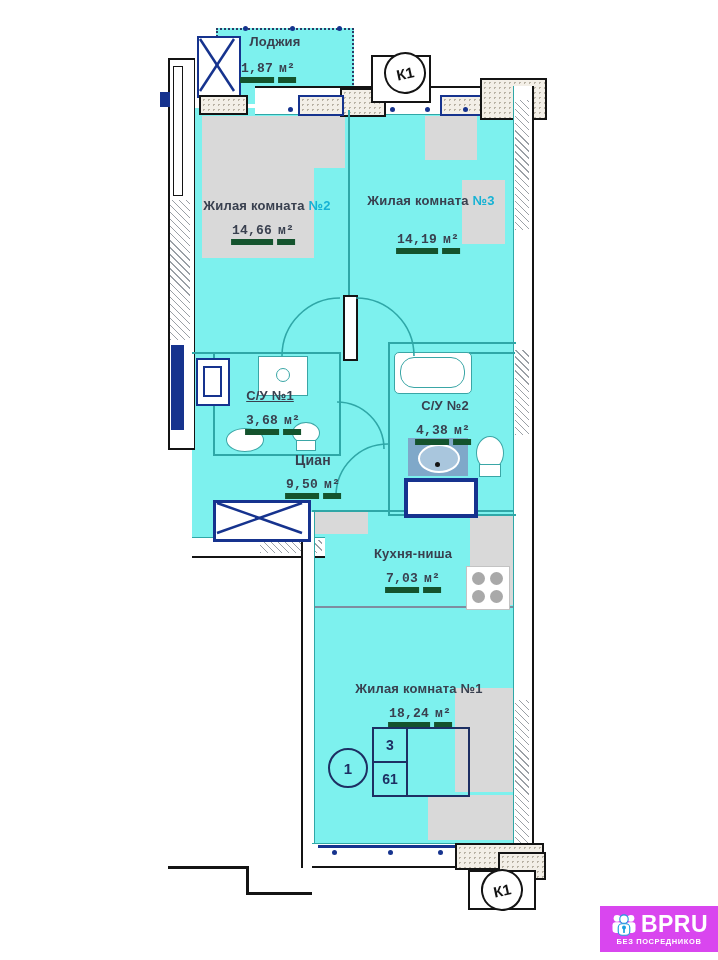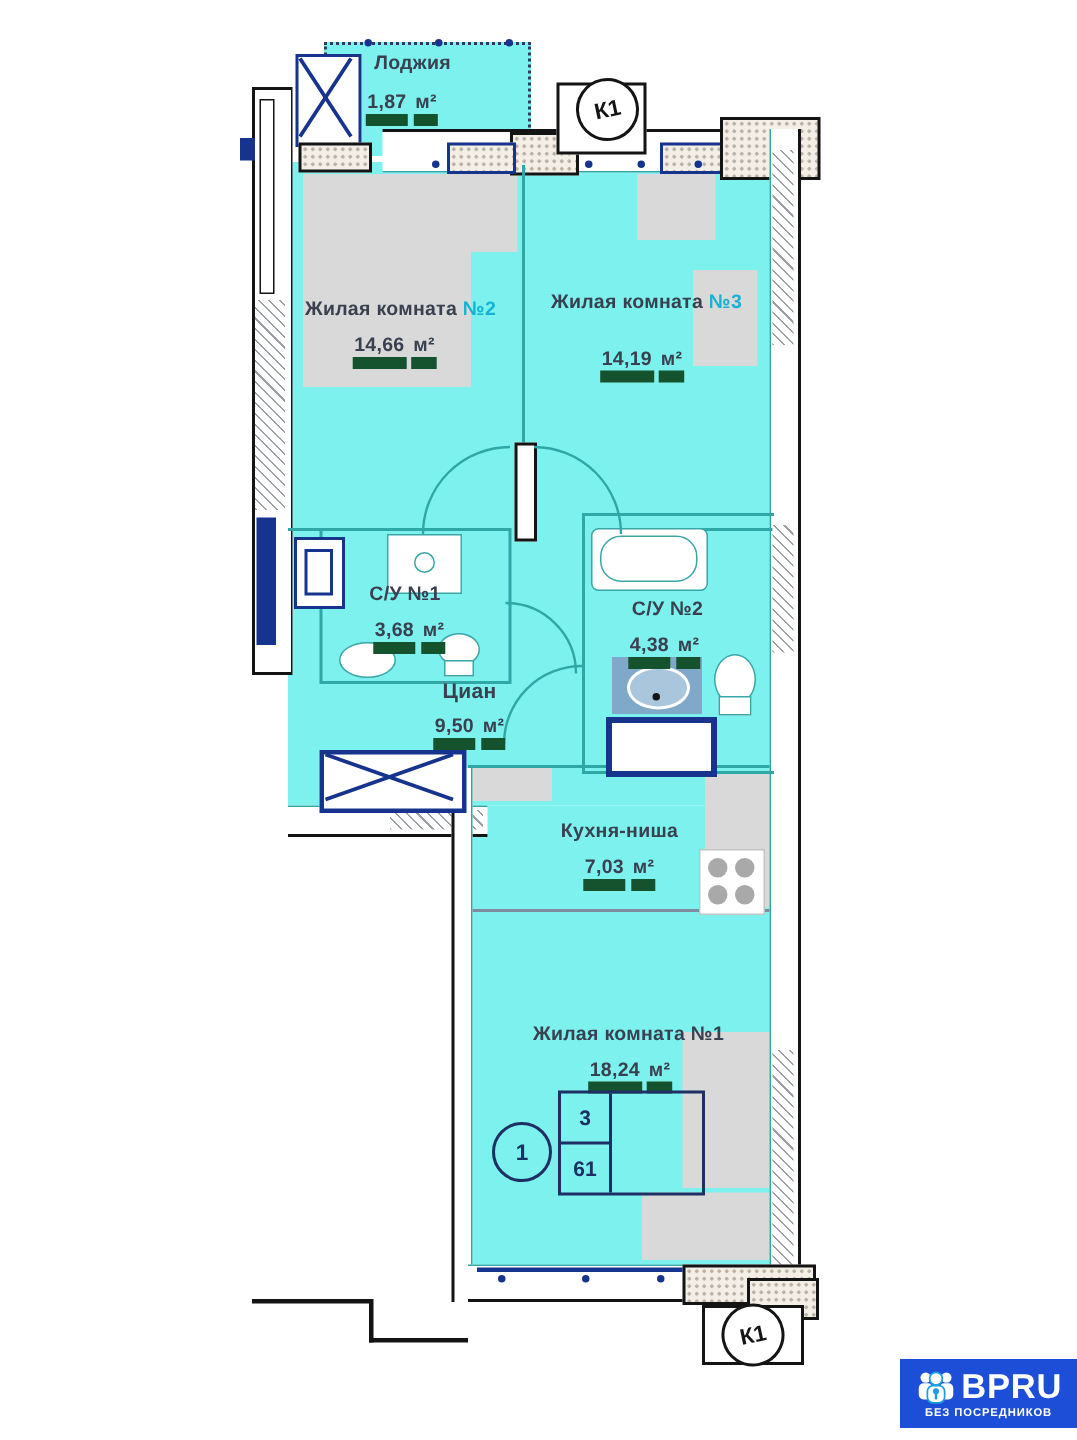--- a/index.html
+++ b/index.html
@@ -19,21 +19,21 @@
   .blu{border:2.5px solid #16338e;}
   .teal-line{background:#2fa7a7;}
   .navy{background:#16338e;}
   .dot{width:5px;height:5px;border-radius:50%;background:#16338e;}
 
   
   .lbl{position:absolute;transform:translateX(-50%);white-space:nowrap;
        font-weight:bold;font-size:13px;color:#39404f;letter-spacing:.2px;}
   .lbl .num{color:#16b2d4;}
   .area{font-size:13px;}
-  .area .u{border-bottom:8px solid #14532d;padding:0 1px 1px;}
+  .area .u{border-bottom:6px solid #14532d;padding:0 1px 1px;font-family:Liberation Mono, monospace;}
 
   
   .k1-box{position:absolute;background:#fff;border:2.5px solid #141414;}
   .k1-circle{position:absolute;width:38px;height:38px;border-radius:50%;background:#fff;
              border:2.5px solid #141414;display:flex;align-items:center;justify-content:center;
              font-weight:bold;font-size:15px;color:#141414;transform:rotate(-12deg);}
   .unit-circle{position:absolute;left:328px;top:748px;width:36px;height:36px;border-radius:50%;
              border:2.5px solid #1d2f63;background:transparent;display:flex;align-items:center;
              justify-content:center;font-weight:bold;font-size:15px;color:#1d2f63;}
 
@@ -49,21 +49,21 @@
 
   
   .fx{position:absolute;background:#fff;border:1.6px solid #3aa6a6;}
   .fx-round{border-radius:50%;}
 
   
   .watermark{position:absolute;left:425px;top:790px;font-size:54px;font-weight:bold;
              color:#8a8a8a;opacity:.14;letter-spacing:26px;}
 
   
-  .logo{position:absolute;left:600px;top:906px;width:118px;height:46px;background:#1d4ed8;
+  .logo{position:absolute;left:600px;top:906px;width:118px;height:46px;background:#d946ef;
         display:flex;flex-direction:column;align-items:center;justify-content:center;gap:0;}
   .logo-row{display:flex;align-items:center;gap:3px;line-height:1;}
   .logo-brand{color:#fff;font-weight:bold;font-size:23px;letter-spacing:.5px;}
   .logo-tagline{color:#fff;font-weight:bold;font-size:7.5px;letter-spacing:.6px;margin-top:1px;}
 
   svg.overlay{position:absolute;left:0;top:0;pointer-events:none;}
 </style>
 </head>
 <body>
 
@@ -177,21 +177,21 @@
 
   <div class="lbl" style="left:275px;top:34px;"><span>Лоджия</span></div>
   <div class="lbl area" style="left:268px;top:60px;"><span class="u">1,87</span> <span class="u">м²</span></div>
 
   <div class="lbl" style="left:267px;top:198px;"><span>Жилая комната</span> <span class="num">№2</span></div>
   <div class="lbl area" style="left:263px;top:222px;"><span class="u">14,66</span> <span class="u">м²</span></div>
 
   <div class="lbl" style="left:431px;top:193px;"><span>Жилая комната</span> <span class="num">№3</span></div>
   <div class="lbl area" style="left:428px;top:231px;"><span class="u">14,19</span> <span class="u">м²</span></div>
 
-  <div class="lbl" style="left:270px;top:388px;"><span>С/У №1</span></div>
+  <div class="lbl" style="left:270px;top:388px;text-decoration:underline;"><span>С/У №1</span></div>
   <div class="lbl area" style="left:273px;top:412px;"><span class="u">3,68</span> <span class="u">м²</span></div>
 
   <div class="lbl" style="left:445px;top:398px;"><span>С/У №2</span></div>
   <div class="lbl area" style="left:443px;top:422px;"><span class="u">4,38</span> <span class="u">м²</span></div>
 
   <div class="lbl" style="left:313px;top:452px;font-size:14px;"><span>Циан</span></div>
   <div class="lbl area" style="left:313px;top:476px;"><span class="u">9,50</span> <span class="u">м²</span></div>
 
   <div class="lbl" style="left:413px;top:546px;"><span>Кухня-ниша</span></div>
   <div class="lbl area" style="left:413px;top:570px;"><span class="u">7,03</span> <span class="u">м²</span></div>

